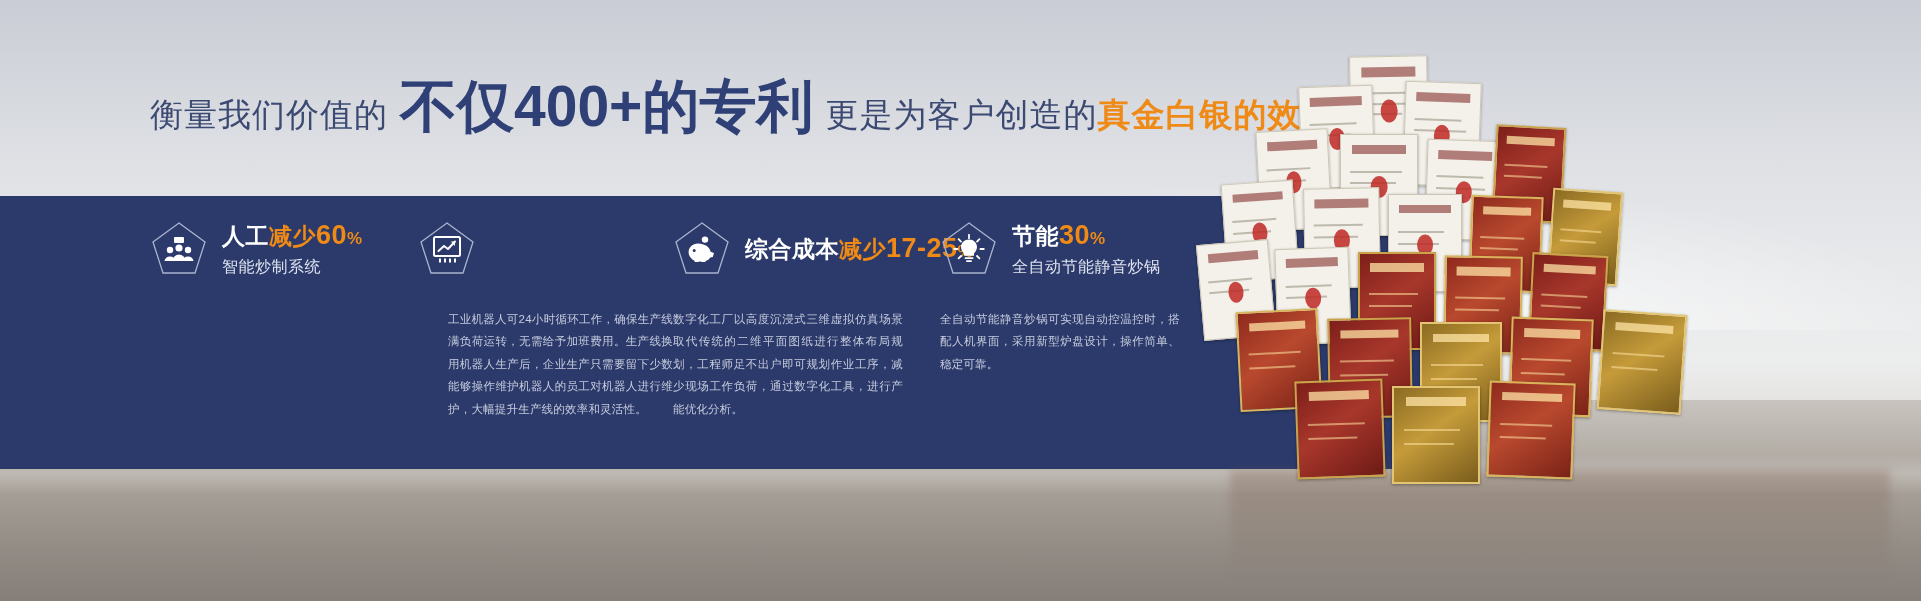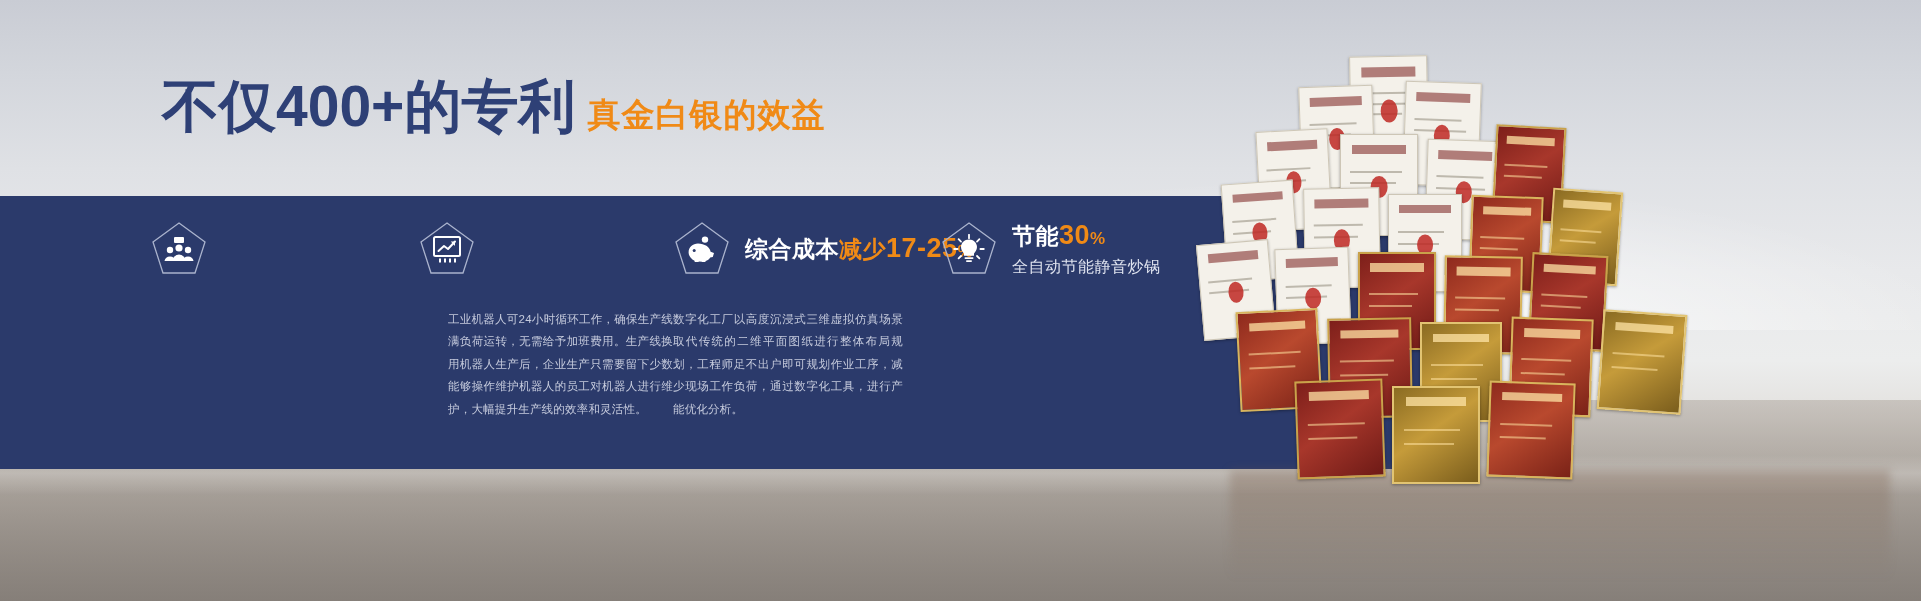--- a/index.html
+++ b/index.html
@@ -137,21 +137,23 @@
 </head>
 <body>
 
 <div id="stage">
 
   <div id="sky-glow"></div>
   <div id="water"></div>
   <div id="water-streak"></div>
 
   <div id="headline">
+    <span class="hl-thin">衡量我们价值的</span>
     <span class="hl-big">不仅400+的专利</span>
+    <span class="hl-thin">更是为客户创造的</span>
     <span class="hl-orange">真金白银的效益</span>
   </div>
 
   <div id="panel">
     <div id="panel-inner">
 
       <div class="feat" style="left:0px;">
         <div class="feat-head">
           <div class="pent">
             <svg width="58" height="58" viewBox="0 0 58 58">
@@ -159,20 +161,24 @@
             </svg>
             <svg class="glyph" width="30" height="26" viewBox="0 0 30 26">
               <rect x="10" y="1" width="10" height="6" rx="1" fill="#fff"></rect>
               <circle cx="15" cy="12" r="3.6" fill="#fff"></circle>
               <circle cx="6" cy="14" r="3.2" fill="#fff"></circle>
               <circle cx="24" cy="14" r="3.2" fill="#fff"></circle>
               <path d="M8.5 25a6.5 6.5 0 0 1 13 0z" fill="#fff"></path>
               <path d="M0.5 25a5.6 5.6 0 0 1 11 0z" fill="#fff"></path>
               <path d="M18.5 25a5.6 5.6 0 0 1 11 0z" fill="#fff"></path>
             </svg>
+          </div>
+          <div class="feat-text">
+            <div class="feat-title"><span>人工</span><span class="accent">减少</span><span class="num">60</span><span class="pct">%</span></div>
+            <div class="feat-sub">智能炒制系统</div>
           </div>
         </div>
       </div>
 
       <div class="feat" style="left:268px;">
         <div class="feat-head">
           <div class="pent">
             <svg width="58" height="58" viewBox="0 0 58 58">
               <polygon points="29,3 55,22 45,53 13,53 3,22" fill="none" stroke="#aab3cd" stroke-width="1.3"></polygon>
             </svg>
@@ -229,20 +235,21 @@
               <rect x="11.5" y="23.2" width="9" height="1.8" rx=".9" fill="#fff"></rect>
               <rect x="13" y="26.2" width="6" height="1.8" rx=".9" fill="#fff"></rect>
             </svg>
           </div>
           <div class="feat-text">
             <div class="feat-title"><span>节能</span><span class="accent"></span><span class="num">30</span><span class="pct">%</span></div>
             <div class="feat-sub">全自动节能静音炒锅</div>
           </div>
         </div>
       </div>
+      <div class="feat-body" style="left:790px; width:240px;">全自动节能静音炒锅可实现自动控温控时，搭配人机界面，采用新型炉盘设计，操作简单、稳定可靠。</div>
 
     </div>
   </div>
 
   <div id="reflect"></div>
   <div id="certs">
     <div class="cert" style="left:150px; top:26px; width:78px; height:106px; transform:rotate(-1deg);">
         <div class="hdr"></div>
         <div class="ln" style="top:34%; width:62%"></div>
         <div class="ln" style="top:44%; width:70%"></div>

